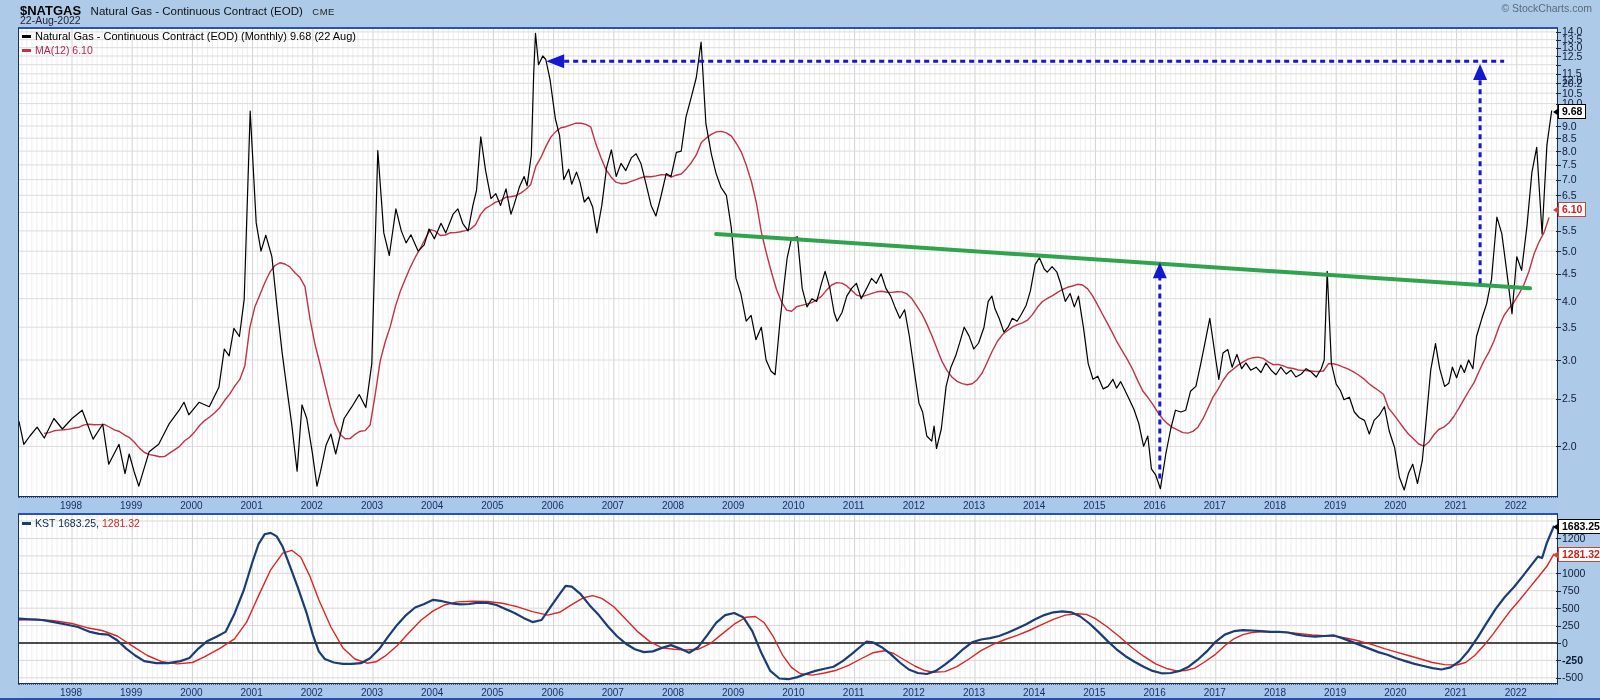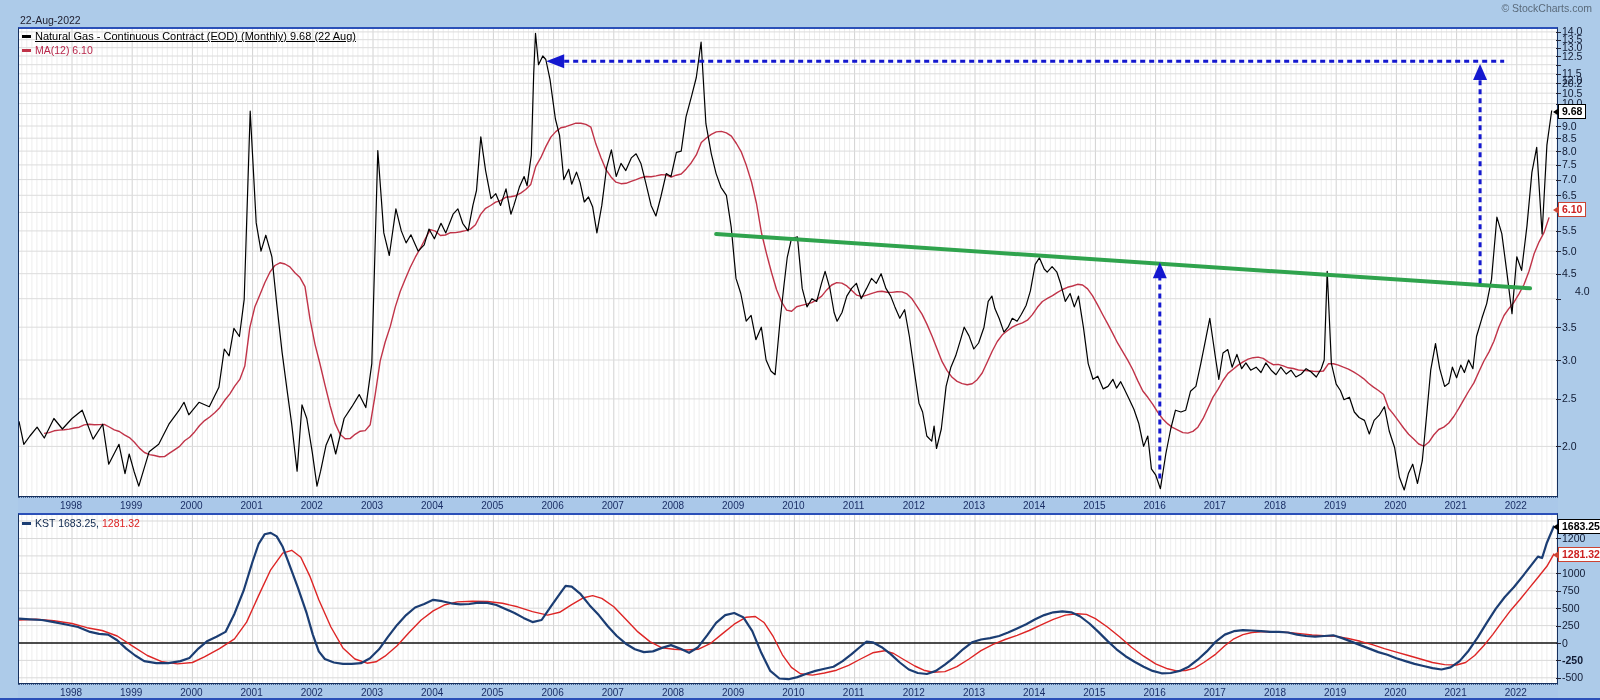--- a/index.html
+++ b/index.html
@@ -19,41 +19,46 @@
          border-right:1px solid #16305e;border-bottom:1px solid #16305e;}
   #mainPanel{top:27px;height:467px;}
   #kstPanel{top:513px;height:168px;}
   .panel svg{display:block;}
   .xband{position:absolute;left:18px;width:1540px;height:16px;background:#aac8e9;
           border-top:1px dotted #44608c;}
   #band1{top:497px;}
   #band2{top:684px;height:14px;}
   .yearlab{position:absolute;top:2px;transform:translateX(-50%);font-size:10px;color:#1b2f66;}
   .bottombar{position:absolute;left:0;top:698px;width:1600px;height:2px;background:#2b50b8;}
-  .legend1{position:absolute;top:30px;left:22px;font-size:11px;color:#000;white-space:nowrap;text-decoration:underline;}
+  .legend1{position:absolute;top:30px;left:22px;font-size:11px;color:#000;white-space:nowrap;}
   .legend2{position:absolute;top:44px;left:22px;font-size:10.5px;color:#b8264a;white-space:nowrap;}
   .legendK{position:absolute;top:517px;left:22px;font-size:10.5px;white-space:nowrap;color:#10294f;}
   .dash{display:inline-block;width:9px;height:3px;vertical-align:2px;margin-right:4px;}
   .axlab{position:absolute;left:1562px;font-size:10.5px;color:#101a33;white-space:nowrap;}
   .tick{position:absolute;left:1556px;width:5px;height:1px;background:#223;}
   .pricebox{position:absolute;left:1558px;font-size:10.5px;font-weight:bold;background:#fff;
             padding:0 3px;line-height:13px;}
   .pricebox:before{content:"";position:absolute;left:-6px;top:3px;width:0;height:0;
             border-top:4px solid transparent;border-bottom:4px solid transparent;}
   .bb{border:1px solid #000;color:#000;}
   .bb:before{border-right:6px solid #000;}
   .rb{border:1px solid #c43;color:#c22;text-align:right;}
   .rb:before{border-right:6px solid #c43;}
   .kred{color:#d22;}
 </style>
 </head>
 <body>
 
 <div class="chart">
 
+  <div class="hdr1">
+    <span class="sym">$NATGAS</span>
+    <span class="ttl">Natural Gas - Continuous Contract (EOD)</span>
+    <span class="exch">CME</span>
+  </div>
   <div class="copyright">© StockCharts.com</div>
   <div class="date">22-Aug-2022</div>
 
 
   <div class="panel" id="mainPanel">
     <svg id="mainSvg" width="1538" height="467">
         <path d="M2.8 0V467M7.8 0V467M12.9 0V467M17.9 0V467M22.9 0V467M27.9 0V467M32.9 0V467M38.0 0V467M43.0 0V467M48.0 0V467M58.0 0V467M63.0 0V467M68.0 0V467M73.1 0V467M78.1 0V467M83.1 0V467M88.1 0V467M93.1 0V467M98.2 0V467M103.2 0V467M108.2 0V467M118.2 0V467M123.2 0V467M128.3 0V467M133.3 0V467M138.3 0V467M143.3 0V467M148.3 0V467M153.3 0V467M158.4 0V467M163.4 0V467M168.4 0V467M178.4 0V467M183.4 0V467M188.5 0V467M193.5 0V467M198.5 0V467M203.5 0V467M208.5 0V467M213.5 0V467M218.6 0V467M223.6 0V467M228.6 0V467M238.6 0V467M243.6 0V467M248.7 0V467M253.7 0V467M258.7 0V467M263.7 0V467M268.7 0V467M273.7 0V467M278.8 0V467M283.8 0V467M288.8 0V467M298.8 0V467M303.8 0V467M308.9 0V467M313.9 0V467M318.9 0V467M323.9 0V467M328.9 0V467M333.9 0V467M338.9 0V467M344.0 0V467M349.0 0V467M359.0 0V467M364.0 0V467M369.1 0V467M374.1 0V467M379.1 0V467M384.1 0V467M389.1 0V467M394.1 0V467M399.2 0V467M404.2 0V467M409.2 0V467M419.2 0V467M424.2 0V467M429.3 0V467M434.3 0V467M439.3 0V467M444.3 0V467M449.3 0V467M454.3 0V467M459.4 0V467M464.4 0V467M469.4 0V467M479.4 0V467M484.4 0V467M489.5 0V467M494.5 0V467M499.5 0V467M504.5 0V467M509.5 0V467M514.5 0V467M519.5 0V467M524.6 0V467M529.6 0V467M539.6 0V467M544.6 0V467M549.7 0V467M554.7 0V467M559.7 0V467M564.7 0V467M569.7 0V467M574.7 0V467M579.8 0V467M584.8 0V467M589.8 0V467M599.8 0V467M604.8 0V467M609.9 0V467M614.9 0V467M619.9 0V467M624.9 0V467M629.9 0V467M634.9 0V467M640.0 0V467M645.0 0V467M650.0 0V467M660.0 0V467M665.0 0V467M670.1 0V467M675.1 0V467M680.1 0V467M685.1 0V467M690.1 0V467M695.1 0V467M700.1 0V467M705.2 0V467M710.2 0V467M720.2 0V467M725.2 0V467M730.3 0V467M735.3 0V467M740.3 0V467M745.3 0V467M750.3 0V467M755.3 0V467M760.4 0V467M765.4 0V467M770.4 0V467M780.4 0V467M785.4 0V467M790.5 0V467M795.5 0V467M800.5 0V467M805.5 0V467M810.5 0V467M815.5 0V467M820.6 0V467M825.6 0V467M830.6 0V467M840.6 0V467M845.6 0V467M850.7 0V467M855.7 0V467M860.7 0V467M865.7 0V467M870.7 0V467M875.7 0V467M880.8 0V467M885.8 0V467M890.8 0V467M900.8 0V467M905.8 0V467M910.9 0V467M915.9 0V467M920.9 0V467M925.9 0V467M930.9 0V467M935.9 0V467M941.0 0V467M946.0 0V467M951.0 0V467M961.0 0V467M966.0 0V467M971.1 0V467M976.1 0V467M981.1 0V467M986.1 0V467M991.1 0V467M996.1 0V467M1001.2 0V467M1006.2 0V467M1011.2 0V467M1021.2 0V467M1026.2 0V467M1031.3 0V467M1036.3 0V467M1041.3 0V467M1046.3 0V467M1051.3 0V467M1056.3 0V467M1061.3 0V467M1066.4 0V467M1071.4 0V467M1081.4 0V467M1086.4 0V467M1091.5 0V467M1096.5 0V467M1101.5 0V467M1106.5 0V467M1111.5 0V467M1116.5 0V467M1121.5 0V467M1126.6 0V467M1131.6 0V467M1141.6 0V467M1146.6 0V467M1151.7 0V467M1156.7 0V467M1161.7 0V467M1166.7 0V467M1171.7 0V467M1176.7 0V467M1181.8 0V467M1186.8 0V467M1191.8 0V467M1201.8 0V467M1206.8 0V467M1211.9 0V467M1216.9 0V467M1221.9 0V467M1226.9 0V467M1231.9 0V467M1236.9 0V467M1242.0 0V467M1247.0 0V467M1252.0 0V467M1262.0 0V467M1267.0 0V467M1272.0 0V467M1277.1 0V467M1282.1 0V467M1287.1 0V467M1292.1 0V467M1297.1 0V467M1302.2 0V467M1307.2 0V467M1312.2 0V467M1322.2 0V467M1327.2 0V467M1332.3 0V467M1337.3 0V467M1342.3 0V467M1347.3 0V467M1352.3 0V467M1357.3 0V467M1362.4 0V467M1367.4 0V467M1372.4 0V467M1382.4 0V467M1387.4 0V467M1392.5 0V467M1397.5 0V467M1402.5 0V467M1407.5 0V467M1412.5 0V467M1417.5 0V467M1422.5 0V467M1427.6 0V467M1432.6 0V467M1442.6 0V467M1447.6 0V467M1452.7 0V467M1457.7 0V467M1462.7 0V467M1467.7 0V467M1472.7 0V467M1477.7 0V467M1482.8 0V467M1487.8 0V467M1492.8 0V467M1502.8 0V467M1507.8 0V467M1512.9 0V467M1517.9 0V467M1522.9 0V467M1527.9 0V467M1532.9 0V467M1537.9 0V467" stroke="#ededed" stroke-width="1" fill="none"></path>
         <path d="M53.0 0V467M113.2 0V467M173.4 0V467M233.6 0V467M293.8 0V467M354.0 0V467M414.2 0V467M474.4 0V467M534.6 0V467M594.8 0V467M655.0 0V467M715.2 0V467M775.4 0V467M835.6 0V467M895.8 0V467M956.0 0V467M1016.2 0V467M1076.4 0V467M1136.6 0V467M1196.8 0V467M1257.0 0V467M1317.2 0V467M1377.4 0V467M1437.6 0V467M1497.8 0V467" stroke="#d2d2d2" stroke-width="1" fill="none"></path>
         <path d="M0 417.4H1538M0 369.9H1538M0 331.0H1538M0 298.2H1538M0 269.7H1538M0 244.7H1538M0 222.2H1538M0 201.9H1538M0 183.4H1538M0 166.3H1538M0 150.6H1538M0 135.9H1538M0 122.1H1538M0 109.2H1538M0 97.0H1538M0 85.5H1538M0 74.6H1538M0 64.2H1538M0 54.3H1538M0 44.8H1538M0 35.7H1538M0 27.0H1538M0 18.7H1538M0 10.7H1538M0 2.9H1538" stroke="#dcdcdc" stroke-width="1" fill="none"></path>
         <path d="M25.1 404.4L30.1 403.6L35.1 401.8L40.2 401.1L45.2 400.8L50.2 400.1L55.2 399.0L60.2 398.2L65.2 395.9L70.3 395.2L75.3 395.7L80.3 395.6L85.3 395.4L90.3 398.0L95.3 400.8L100.4 402.5L105.4 405.9L110.4 408.6L115.4 413.2L120.4 419.1L125.4 423.5L130.5 425.6L135.5 426.5L140.5 427.7L145.5 427.6L150.5 424.1L155.5 420.8L160.6 417.4L165.6 411.7L170.6 408.2L175.6 402.9L180.6 396.5L185.6 391.6L190.7 388.0L195.7 383.8L200.7 378.7L205.7 371.3L210.7 365.1L215.7 357.2L220.8 350.4L225.8 337.1L230.8 298.6L235.8 278.1L240.8 265.9L245.8 253.7L250.9 243.2L255.9 236.5L260.9 233.8L265.9 235.0L270.9 237.9L275.9 243.7L281.0 248.6L286.0 257.7L291.0 290.2L296.0 315.3L301.0 335.0L306.0 356.2L311.1 376.7L316.1 394.4L321.1 405.2L326.1 409.7L331.1 409.6L336.1 405.3L341.2 402.2L346.2 401.6L351.2 395.7L356.2 365.6L361.2 331.9L366.2 313.0L371.3 297.4L376.3 277.9L381.3 262.3L386.3 250.0L391.3 238.3L396.3 228.2L401.4 219.2L406.4 209.5L411.4 200.7L416.4 202.2L421.4 206.5L426.4 206.0L431.5 203.7L436.5 203.6L441.5 202.7L446.5 201.6L451.5 200.1L456.5 195.8L461.6 185.4L466.6 179.3L471.6 176.5L476.6 173.1L481.6 171.6L486.6 168.3L491.7 167.7L496.7 166.7L501.7 164.1L506.7 160.5L511.7 155.6L516.7 137.6L521.8 128.7L526.8 117.6L531.8 108.1L536.8 102.6L541.8 98.7L546.8 97.7L551.9 95.8L556.9 94.2L561.9 94.3L566.9 95.4L571.9 98.2L576.9 115.1L582.0 128.8L587.0 140.7L592.0 147.9L597.0 153.2L602.0 154.7L607.0 154.3L612.1 152.3L617.1 150.6L622.1 148.7L627.1 147.5L632.1 147.7L637.1 146.9L642.2 145.8L647.2 145.9L652.2 148.1L657.2 146.2L662.2 145.0L667.2 139.9L672.3 133.7L677.3 125.9L682.3 113.5L687.3 109.0L692.3 105.4L697.3 102.9L702.4 102.4L707.4 103.8L712.4 107.1L717.4 114.5L722.4 123.2L727.4 136.6L732.5 153.0L737.5 174.5L742.5 204.0L747.5 224.6L752.5 243.5L757.5 260.5L762.6 273.0L767.6 281.1L772.6 282.3L777.6 277.7L782.6 276.4L787.6 275.1L792.7 273.6L797.7 270.8L802.7 267.1L807.7 260.9L812.7 256.0L817.7 253.6L822.8 254.1L827.8 256.9L832.8 261.6L837.8 266.2L842.8 267.6L847.8 266.1L852.9 264.4L857.9 262.8L862.9 262.2L867.9 263.3L872.9 263.4L877.9 262.8L883.0 262.9L888.0 264.9L893.0 269.8L898.0 277.3L903.0 285.1L908.0 295.4L913.1 307.3L918.1 320.0L923.1 332.7L928.1 341.6L933.1 348.3L938.1 352.4L943.2 354.6L948.2 355.7L953.2 354.7L958.2 350.7L963.2 344.0L968.2 333.3L973.3 322.0L978.3 312.5L983.3 305.8L988.3 301.7L993.3 298.1L998.3 295.7L1003.4 293.9L1008.4 291.2L1013.4 285.6L1018.4 278.3L1023.4 272.5L1028.4 269.4L1033.5 266.7L1038.5 263.3L1043.5 260.5L1048.5 258.3L1053.5 257.0L1058.5 255.3L1063.6 256.0L1068.6 259.9L1073.6 266.9L1078.6 275.9L1083.6 285.5L1088.6 294.7L1093.7 304.4L1098.7 314.2L1103.7 322.6L1108.7 331.2L1113.7 340.5L1118.7 351.6L1123.8 362.0L1128.8 368.3L1133.8 375.3L1138.8 383.3L1143.8 390.0L1148.8 394.9L1153.9 398.7L1158.9 401.1L1163.9 403.6L1168.9 404.1L1173.9 402.4L1178.9 398.2L1184.0 389.7L1189.0 379.0L1194.0 368.1L1199.0 360.4L1204.0 351.5L1209.0 344.4L1214.1 340.2L1219.1 336.1L1224.1 332.8L1229.1 330.2L1234.1 328.7L1239.1 328.1L1244.2 329.4L1249.2 332.9L1254.2 335.7L1259.2 335.4L1264.2 336.9L1269.2 338.8L1274.3 339.5L1279.3 341.0L1284.3 341.4L1289.3 341.7L1294.3 342.2L1299.3 342.5L1304.4 342.0L1309.4 334.8L1314.4 334.8L1319.4 336.1L1324.4 338.2L1329.4 340.1L1334.5 342.9L1339.5 346.0L1344.5 349.6L1349.5 354.3L1354.5 358.1L1359.5 361.5L1364.6 365.5L1369.6 379.2L1374.6 385.4L1379.6 392.1L1384.6 399.0L1389.6 405.2L1394.7 410.1L1399.7 415.0L1404.7 417.2L1409.7 413.3L1414.7 406.0L1419.7 400.5L1424.8 398.1L1429.8 394.0L1434.8 387.5L1439.8 379.4L1444.8 370.6L1449.8 362.0L1454.9 353.9L1459.9 342.7L1464.9 332.0L1469.9 323.1L1474.9 312.3L1479.9 298.0L1485.0 286.5L1490.0 279.4L1495.0 273.2L1500.0 264.8L1505.0 255.5L1510.0 242.2L1515.1 224.8L1520.1 212.8L1525.1 203.4L1530.1 188.4" stroke="#c03348" stroke-width="1.4" fill="none" stroke-linejoin="round"></path>
@@ -178,21 +183,21 @@
       <div class="axlab" style="top: 173.051px;">7.0</div>
       <div class="tick" style="top: 179.551px;"></div>
       <div class="axlab" style="top: 188.836px;">6.5</div>
       <div class="tick" style="top: 195.336px;"></div>
       <div class="axlab" style="top: 224.419px;">5.5</div>
       <div class="tick" style="top: 230.919px;"></div>
       <div class="axlab" style="top: 244.72px;">5.0</div>
       <div class="tick" style="top: 251.22px;"></div>
       <div class="axlab" style="top: 267.162px;">4.5</div>
       <div class="tick" style="top: 273.662px;"></div>
-      <div class="axlab" style="top: 285px; margin-left: 13px;">4.0</div>
+      <div class="axlab" style="top: 295px;">4.0</div>
       <div class="tick" style="top: 298.749px;"></div>
       <div class="axlab" style="top: 320.692px;">3.5</div>
       <div class="tick" style="top: 327.192px;"></div>
       <div class="axlab" style="top: 353.526px;">3.0</div>
       <div class="tick" style="top: 360.026px;"></div>
       <div class="axlab" style="top: 392.36px;">2.5</div>
       <div class="tick" style="top: 398.86px;"></div>
       <div class="axlab" style="top: 439.89px;">2.0</div>
       <div class="tick" style="top: 446.39px;"></div>
     </div>

